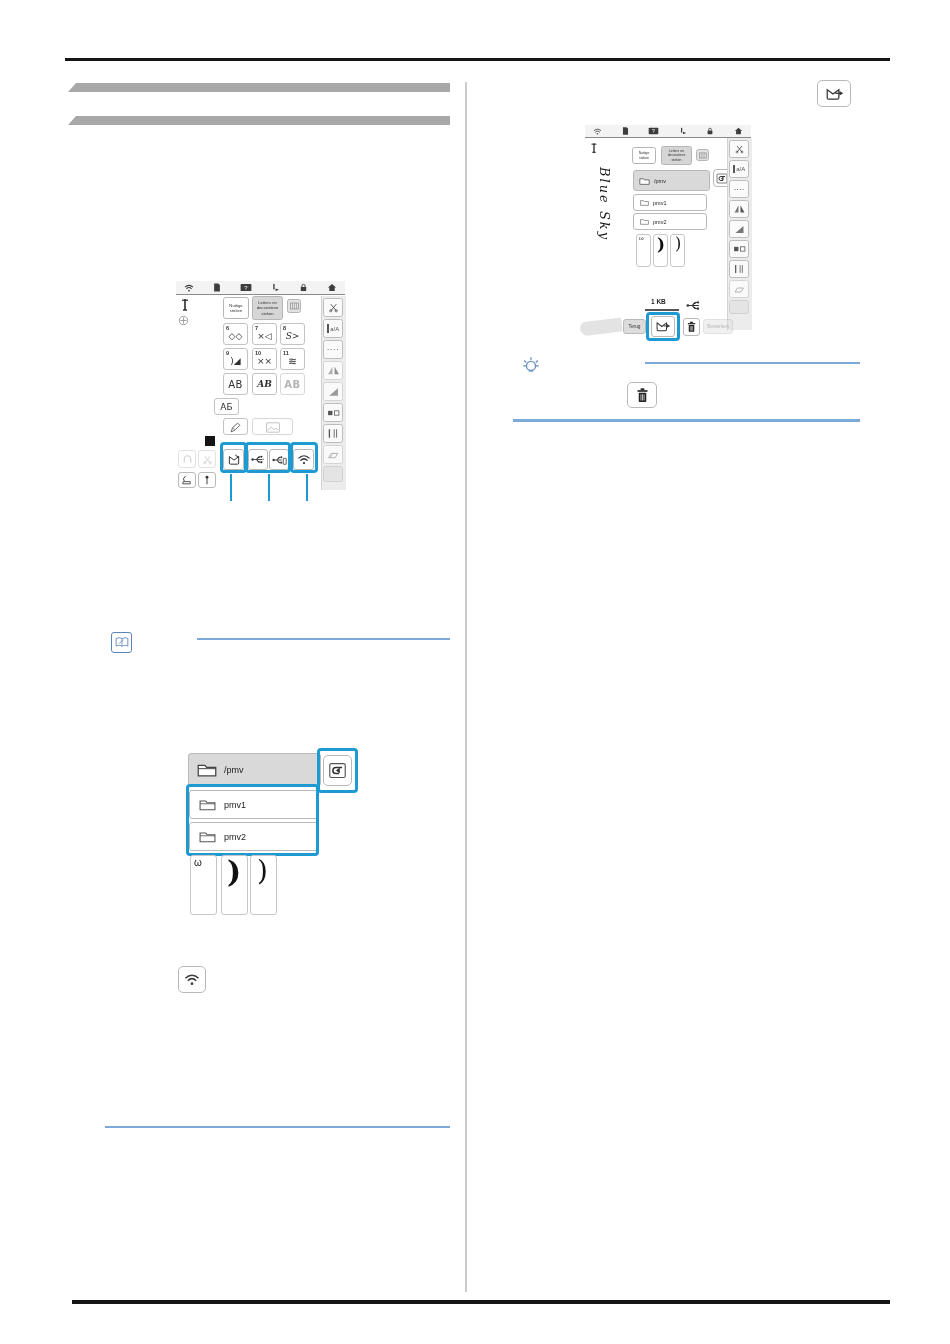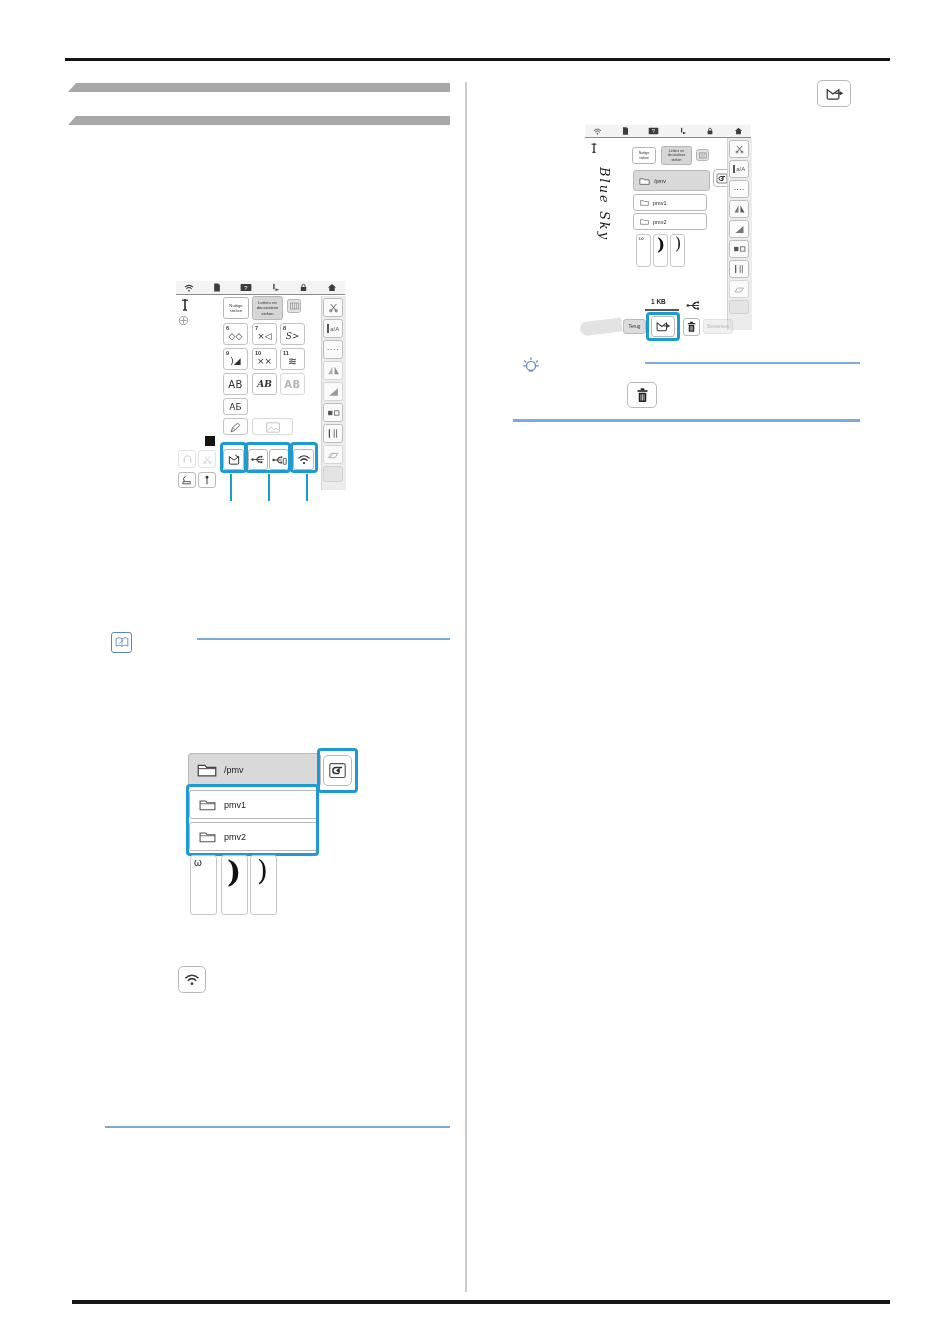--- a/index.html
+++ b/index.html
@@ -154,21 +154,21 @@
 
     <div class="cell" style="left:47px;top:92px;width:25px;height:22px;">
         <span class="cellglyph" style="top:0;font-size:10px;letter-spacing:.5px;">AB</span>
       </div>
     <div class="cell" style="left:76px;top:92px;width:25px;height:22px;">
         <span class="cellglyph" style="top:0;font-size:9px;font-family:'DejaVu Serif',serif;font-style:italic;font-weight:bold;">AB</span>
       </div>
     <div class="cell" style="left:104px;top:92px;width:25px;height:22px;border-color:#d8d8d8;">
         <span class="cellglyph" style="top:0;font-size:10px;color:#b3b3b3;font-weight:bold;letter-spacing:.5px;">AB</span>
       </div>
-    <div class="cell" style="left:47px;top:117px;width:25px;height:17px;">
+    <div class="cell" style="left:38px;top:117px;width:25px;height:17px;">
         <span class="cellglyph" style="top:0;font-size:9px;">АБ</span>
       </div>
 
     <div class="cell" style="left:47px;top:137px;width:25px;height:17px;">
       <svg class="abs" style="left:6px;top:3px;" width="12" height="11" viewBox="0 0 22 20">
           <path d="M2 18 l3 -8 9 -8 4 4 -9 9 z" fill="none" stroke="#555" stroke-width="1.6"></path>
           <path d="M5 10 l4 4" stroke="#555" stroke-width="1.2"></path>
         </svg>
     </div>
     <div class="cell" style="left:76px;top:137px;width:41px;height:17px;border-color:#d8d8d8;">

